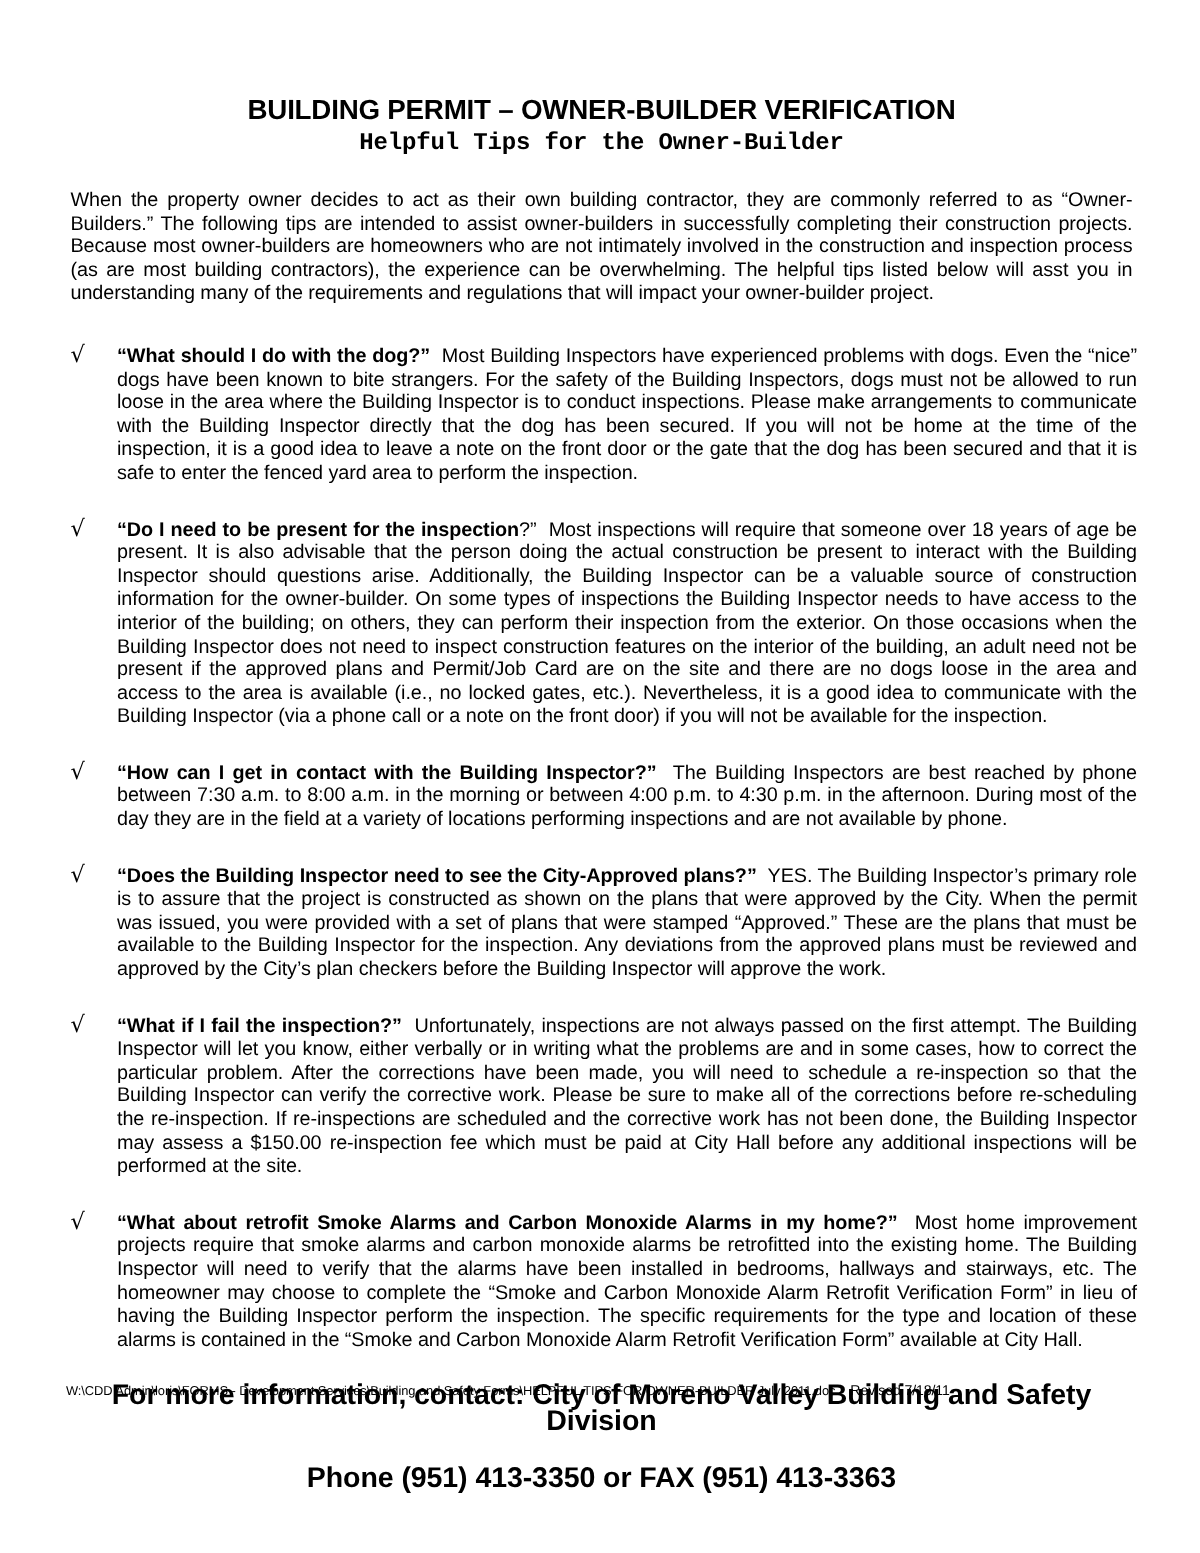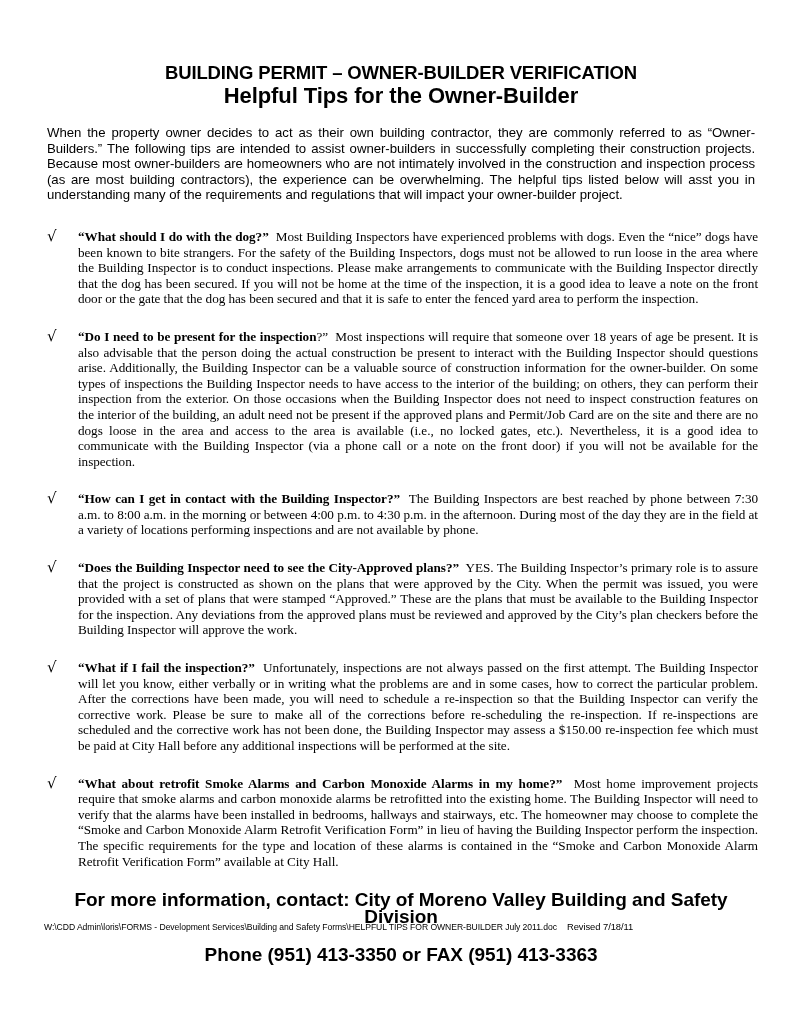--- a/index.html
+++ b/index.html
@@ -35,25 +35,26 @@
     margin: 0 0 19px 0;
   }
   .title-line1 {
     font-size: 18.5px;
     font-weight: bold;
     letter-spacing: -0.15px;
     line-height: 22px;
     margin: 0;
   }
   .title-line2 {
-    font-size: 22px;
+    font-size: 16px;
     font-weight: bold;
     letter-spacing: -0.1px;
     line-height: 21px;
     margin: 1px 0 16px 0;
+    font-family: Liberation Mono, monospace;
   }
   .intro {
     font-size: 13.2px;
     line-height: 15.6px;
     text-align: justify;
     text-justify: inter-word;
     margin: 3px;
     letter-spacing: -0.05px;
   }
   .tips {
@@ -78,21 +79,20 @@
     font-family: "DejaVu Sans", sans-serif;
     font-weight: normal;
   }
   .tip-body {
     font-size: 13.2px;
     line-height: 15.6px;
     text-align: justify;
     text-justify: inter-word;
     letter-spacing: -0.05px;
     margin: 0;
-    font-family: Liberation Serif, serif;
   }
   .q {
     font-weight: bold;
   }
   .footer-contact {
     text-align: center;
     font-size: 19px;
     font-weight: bold;
     line-height: 17px;
     margin: 22px 0 0 0;

